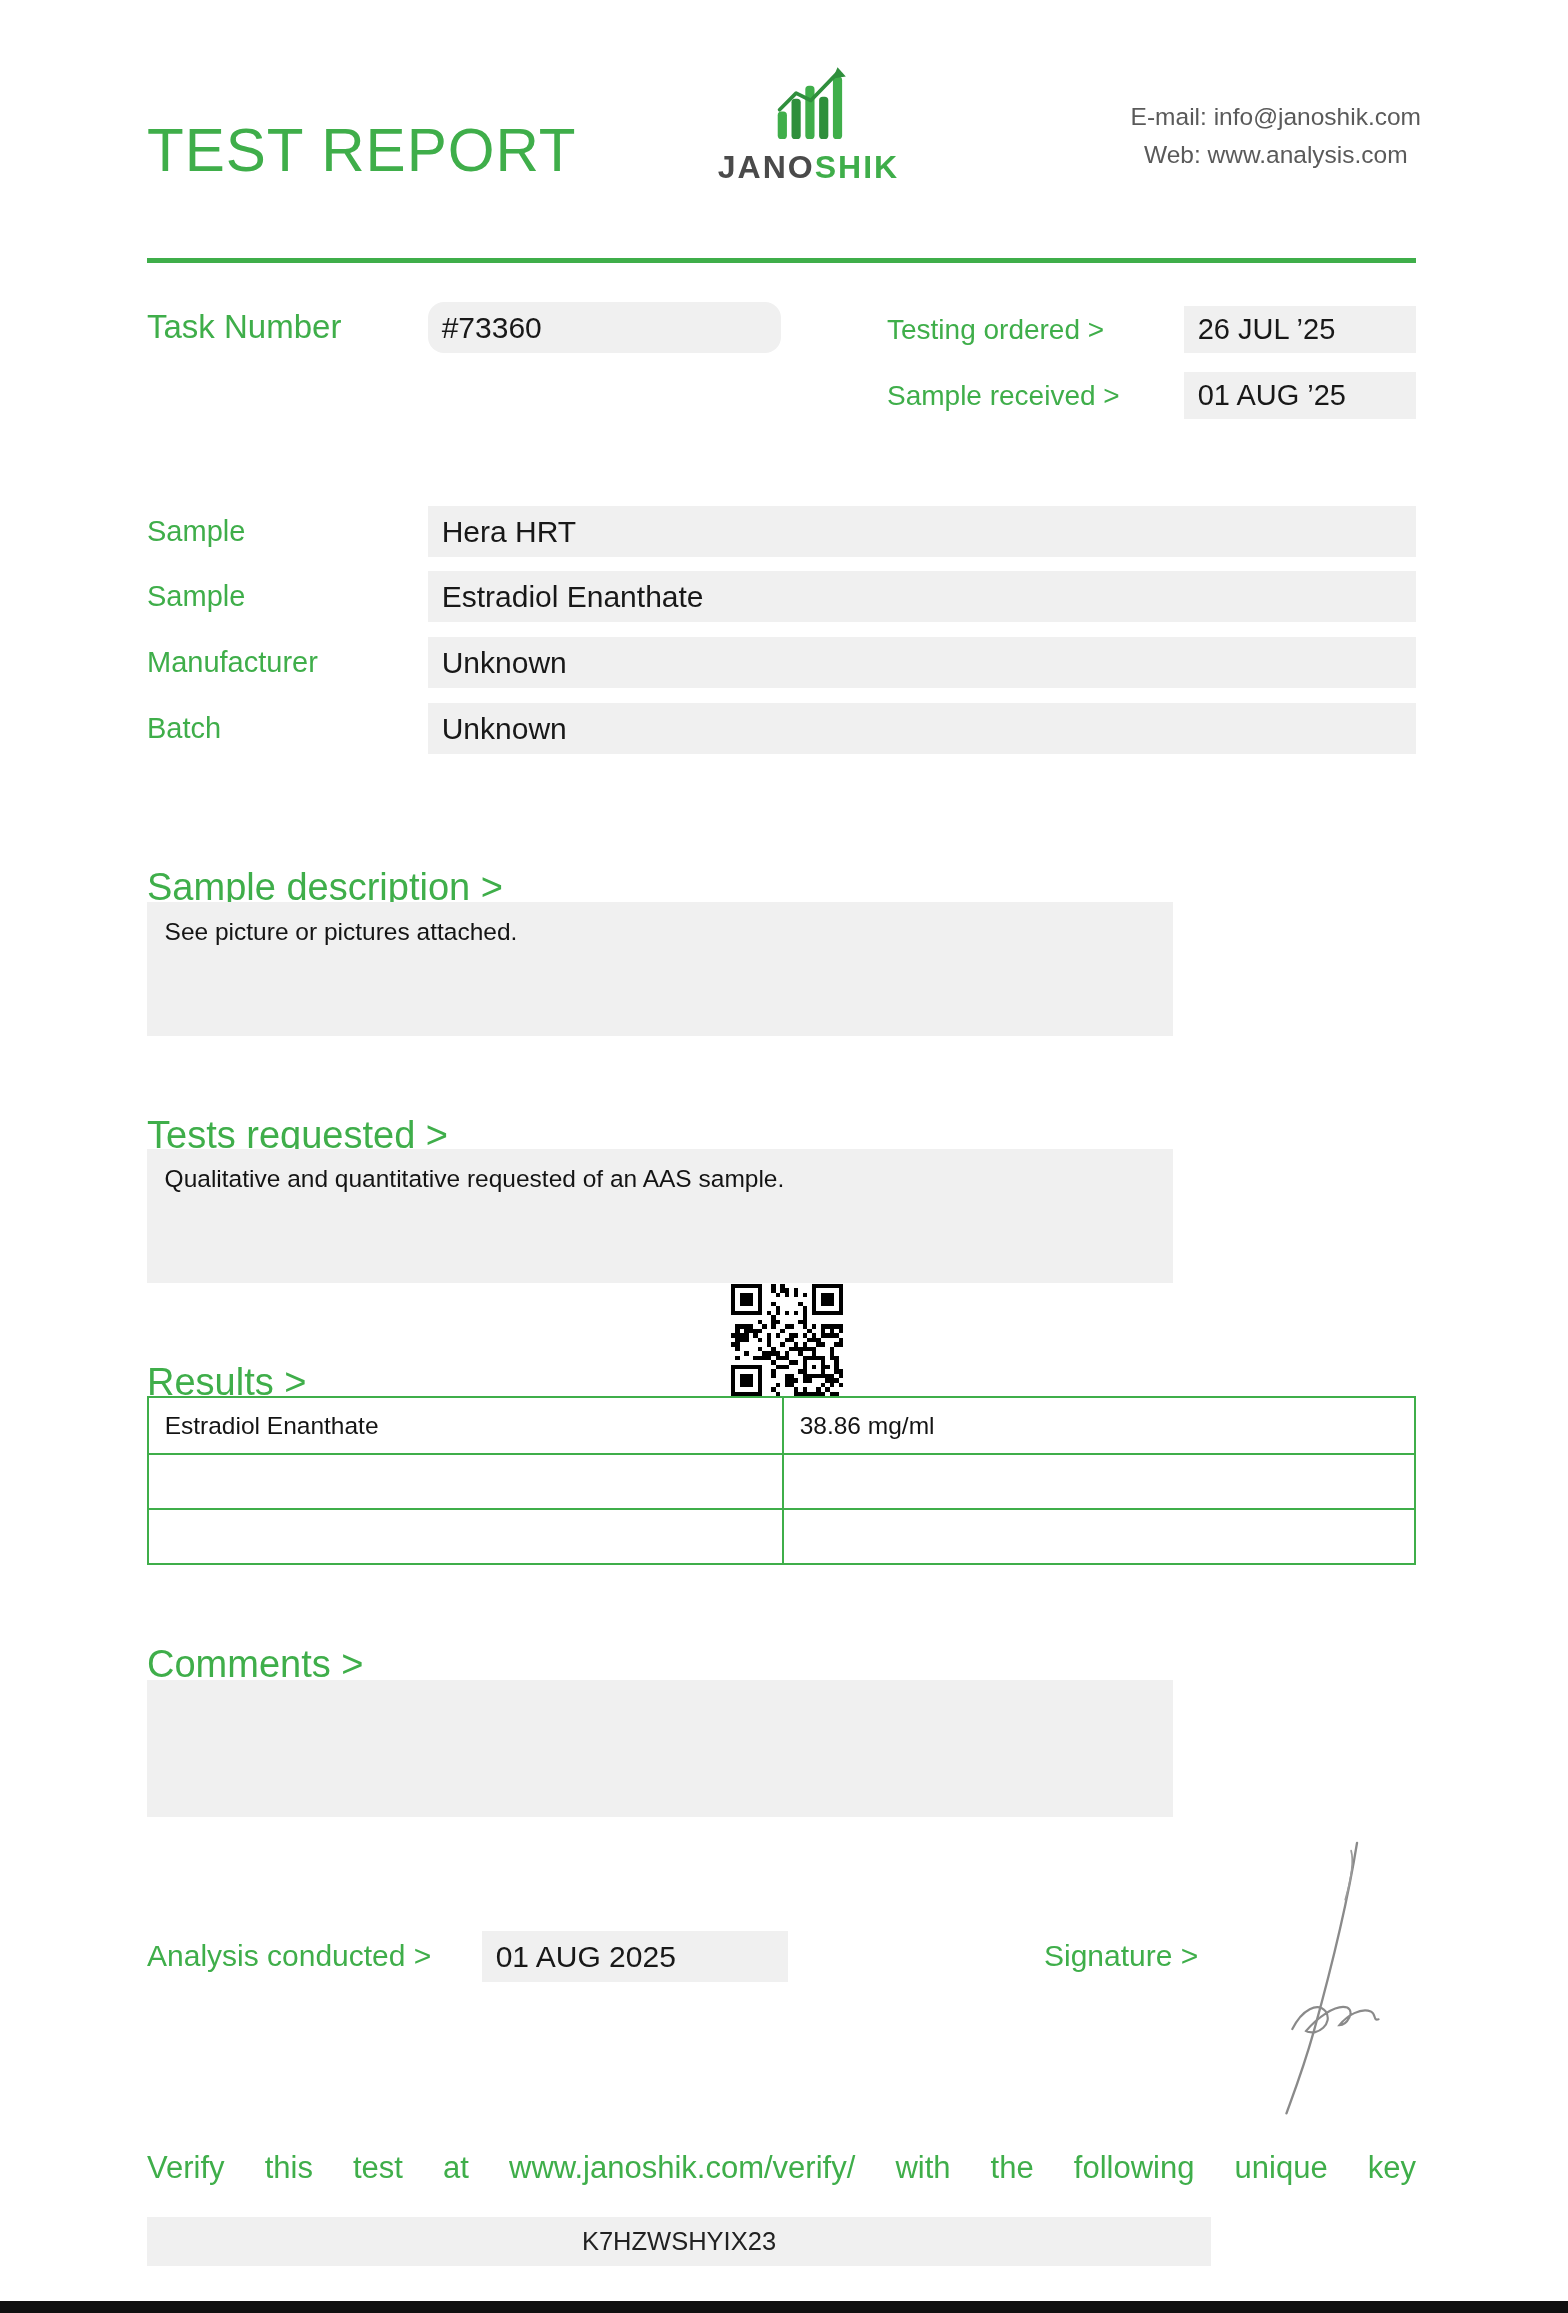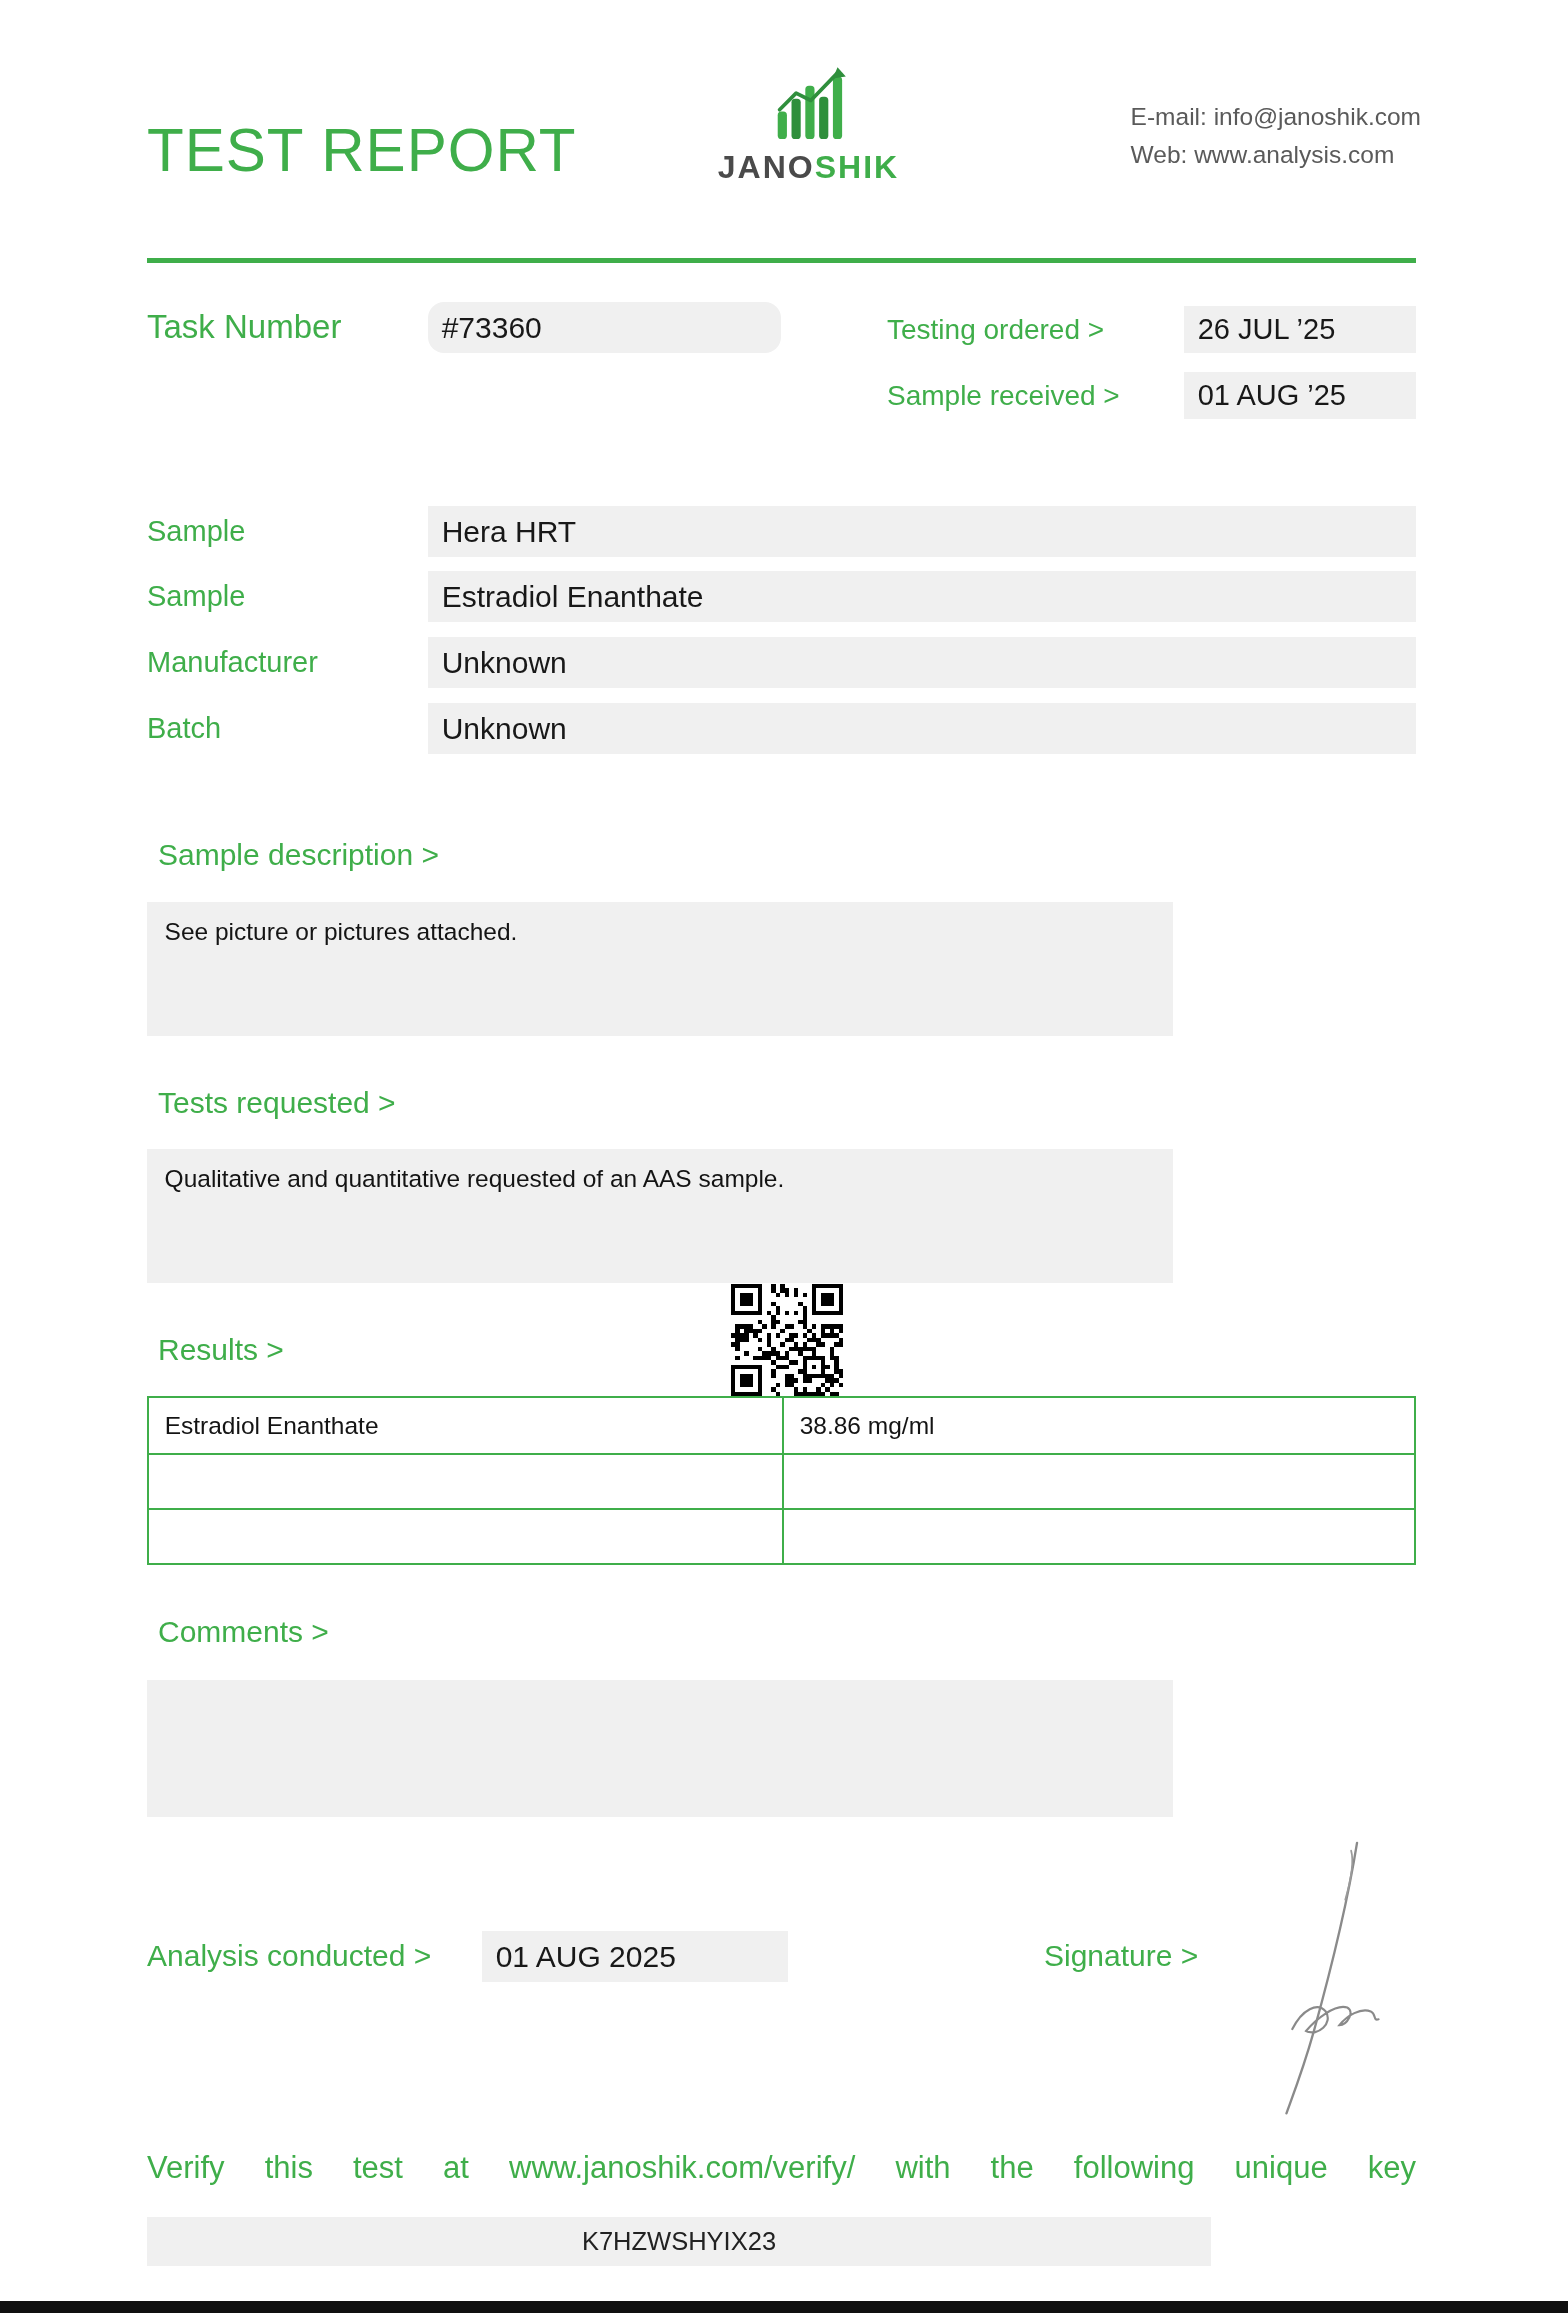--- a/index.html
+++ b/index.html
@@ -16,36 +16,36 @@
   .box{background:var(--box);}
   .box-value{display:flex;align-items:center;padding-left:13.7px;font-size:30px;color:var(--ink);font-weight:500;white-space:nowrap;}
 
   .title{left:147px;top:114px;font-size:62px;color:var(--accent);font-weight:500;letter-spacing:1px;transform:scaleX(0.97);transform-origin:left;}
 
   .logo-wrap{left:686px;top:63px;width:245px;text-align:center;}
   .logo-svg{width:92px;height:86px;display:block;margin:0 auto;}
   .logo-text{font-size:32px;font-weight:700;letter-spacing:2px;color:#4a4a4a;margin-top:0px;}
   .logo-text .green{color:var(--accent);}
 
-  .contact{right:147px;top:98px;text-align:left;font-size:24.5px;color:var(--gray);line-height:1.55;}
+  .contact{right:147px;top:98px;text-align:center;font-size:24.5px;color:var(--gray);line-height:1.55;}
 
   .divider{left:147px;top:258px;width:1269px;height:4.9px;background:var(--accent);}
 
   .task-label{left:147px;top:308px;font-size:33px;}
   .task-box{left:428px;top:302px;width:353px;height:51px;border-radius:16px;}
   .ordered-label{left:887px;top:314px;font-size:28px;}
   .ordered-box{left:1184px;top:306px;width:232px;height:47px;}
   .received-label{left:887px;top:380px;font-size:28px;}
   .received-box{left:1184px;top:372px;width:232px;height:47px;}
   .date-value{font-size:29px;}
 
   .info-label{left:147px;font-size:29px;}
   .info-box{left:428px;width:988px;height:51px;}
 
-  .section-heading{left:158px;font-size:30px;}
+  .section-heading{left:147px;font-size:38px;margin-top:28px;}
   .section-box{left:147px;width:1026px;padding:13.7px 17.6px;font-size:24.5px;color:#141414;line-height:1.3;}
 
   .desc-heading{top:838px;}
   .desc-box{top:902px;height:134px;}
   .tests-heading{top:1086px;}
   .tests-box{top:1149px;height:134px;}
 
   .qr{left:731px;top:1284px;width:112px;height:112px;}
 
   .results-heading{top:1333px;}

